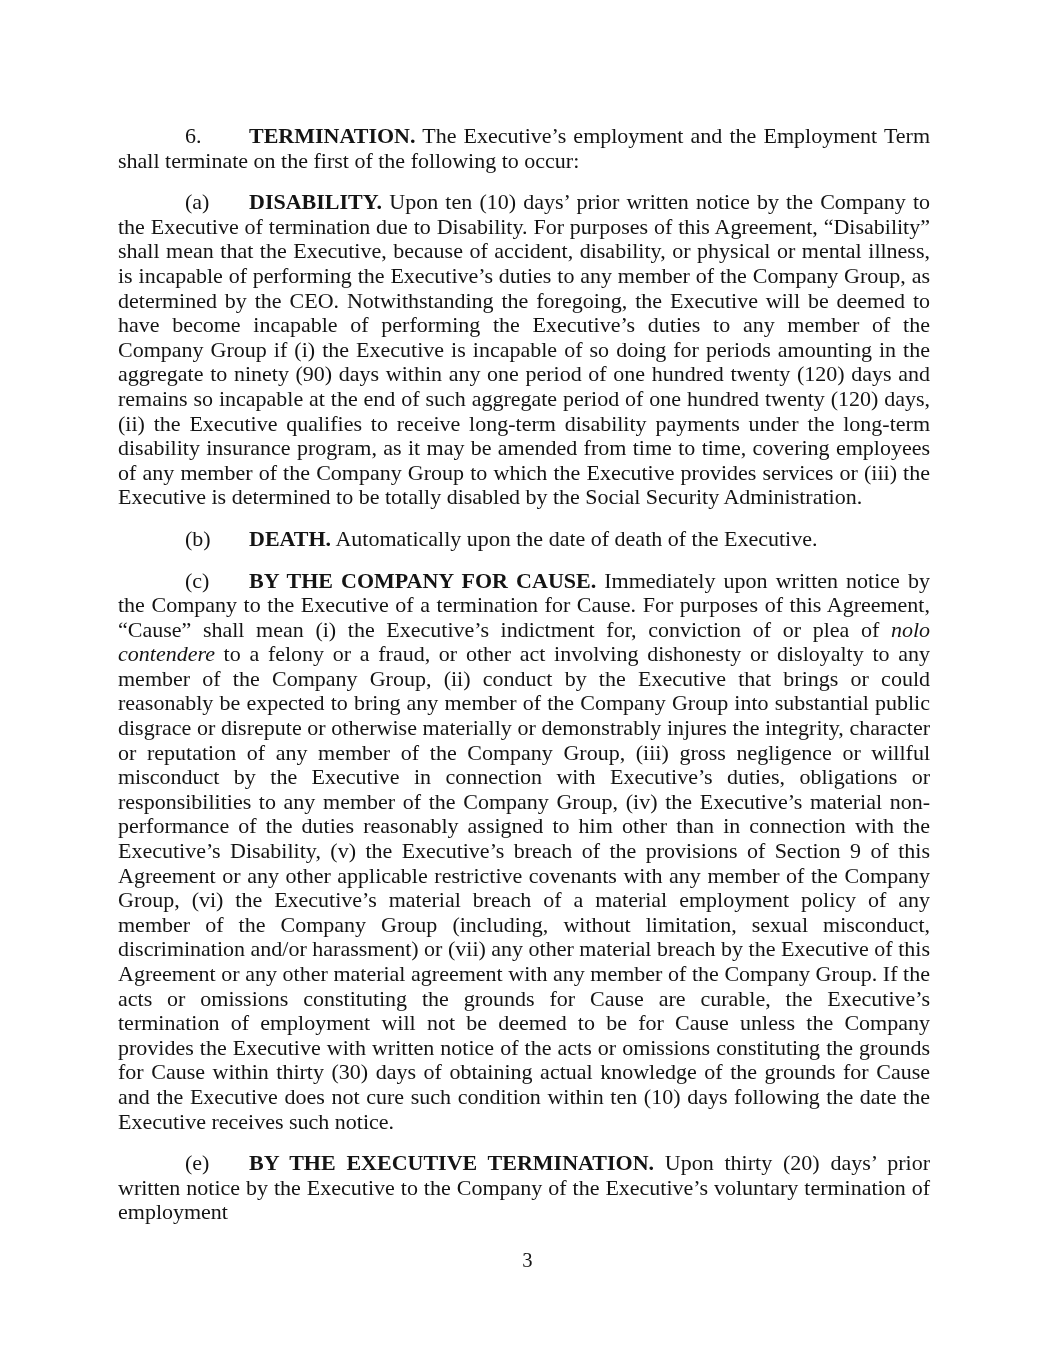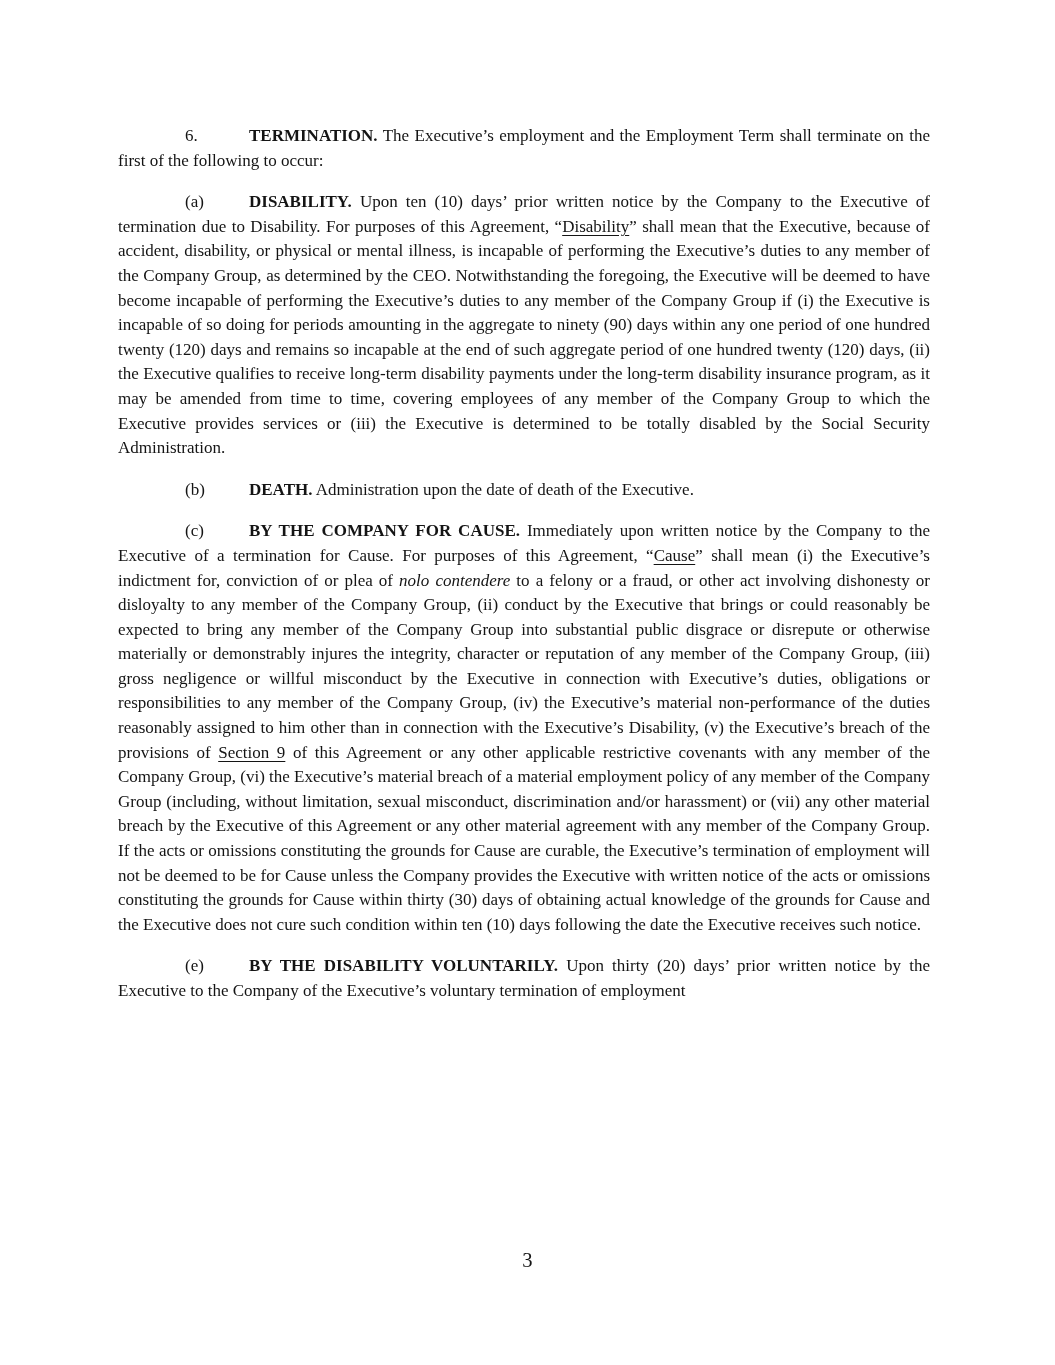--- a/index.html
+++ b/index.html
@@ -14,46 +14,46 @@
   }
   .content {
     position: absolute;
     left: 118px;
     top: 124px;
     width: 812px;
   }
   .para {
     margin: 0 0 17px 0;
     text-align: justify;
-    font-size: 17px;
+    font-size: 22px;
     line-height: 24.6px;
     text-indent: 67px;
   }
   .label {
     display: inline-block;
     width: 64px;
     text-indent: 0;
   }
   .b { font-weight: bold; }
   .i { font-style: italic; }
-  .u { text-decoration: underline; text-underline-offset: 3px; }
+  .u { text-underline-offset: 3px; }
   .footer {
     position: absolute;
     top: 1248px;
     left: 0;
     width: 100%;
     text-align: center;
     font-size: 20.6px;
     line-height: 24.6px;
   }
 </style>
 </head>
 <body>
 
 <div class="content">
     <p class="para"><span class="label">6.</span><span class="b">TERMINATION.</span><span> The Executive’s employment and the Employment Term shall terminate on the first of the following to occur:</span></p>
     <p class="para"><span class="label">(a)</span><span class="b">DISABILITY.</span><span> Upon ten (10) days’ prior written notice by the Company to the Executive of termination due to Disability. For purposes of this Agreement, “</span><span class="u">Disability</span><span>” shall mean that the Executive, because of accident, disability, or physical or mental illness, is incapable of performing the Executive’s duties to any member of the Company Group, as determined by the CEO. Notwithstanding the foregoing, the Executive will be deemed to have become incapable of performing the Executive’s duties to any member of the Company Group if (i) the Executive is incapable of so doing for periods amounting in the aggregate to ninety (90) days within any one period of one hundred twenty (120) days and remains so incapable at the end of such aggregate period of one hundred twenty (120) days, (ii) the Executive qualifies to receive long-term disability payments under the long-term disability insurance program, as it may be amended from time to time, covering employees of any member of the Company Group to which the Executive provides services or (iii) the Executive is determined to be totally disabled by the Social Security Administration.</span></p>
-    <p class="para"><span class="label">(b)</span><span class="b">DEATH.</span><span> Administration upon the date of death of the Executive.</span></p>
+    <p class="para"><span class="label">(b)</span><span class="b">DEATH.</span><span> Automatically upon the date of death of the Executive.</span></p>
     <p class="para"><span class="label">(c)</span><span class="b">BY THE COMPANY FOR CAUSE.</span><span> Immediately upon written notice by the Company to the Executive of a termination for Cause. For purposes of this Agreement, “</span><span class="u">Cause</span><span>” shall mean (i) the Executive’s indictment for, conviction of or plea of </span><span class="i">nolo contendere</span><span> to a felony or a fraud, or other act involving dishonesty or disloyalty to any member of the Company Group, (ii) conduct by the Executive that brings or could reasonably be expected to bring any member of the Company Group into substantial public disgrace or disrepute or otherwise materially or demonstrably injures the integrity, character or reputation of any member of the Company Group, (iii) gross negligence or willful misconduct by the Executive in connection with Executive’s duties, obligations or responsibilities to any member of the Company Group, (iv) the Executive’s material non-performance of the duties reasonably assigned to him other than in connection with the Executive’s Disability, (v) the Executive’s breach of the provisions of </span><span class="u">Section 9</span><span> of this Agreement or any other applicable restrictive covenants with any member of the Company Group, (vi) the Executive’s material breach of a material employment policy of any member of the Company Group (including, without limitation, sexual misconduct, discrimination and/or harassment) or (vii) any other material breach by the Executive of this Agreement or any other material agreement with any member of the Company Group. If the acts or omissions constituting the grounds for Cause are curable, the Executive’s termination of employment will not be deemed to be for Cause unless the Company provides the Executive with written notice of the acts or omissions constituting the grounds for Cause within thirty (30) days of obtaining actual knowledge of the grounds for Cause and the Executive does not cure such condition within ten (10) days following the date the Executive receives such notice.</span></p>
-    <p class="para"><span class="label">(e)</span><span class="b">BY THE DISABILITY VOLUNTARILY.</span><span> Upon thirty (20) days’ prior written notice by the Executive to the Company of the Executive’s voluntary termination of employment</span></p>
+    <p class="para"><span class="label">(e)</span><span class="b">BY THE EXECUTIVE TERMINATION.</span><span> Upon thirty (20) days’ prior written notice by the Executive to the Company of the Executive’s voluntary termination of employment</span></p>
   </div>
 
 <div class="footer">3</div>
 
 </body></html>

